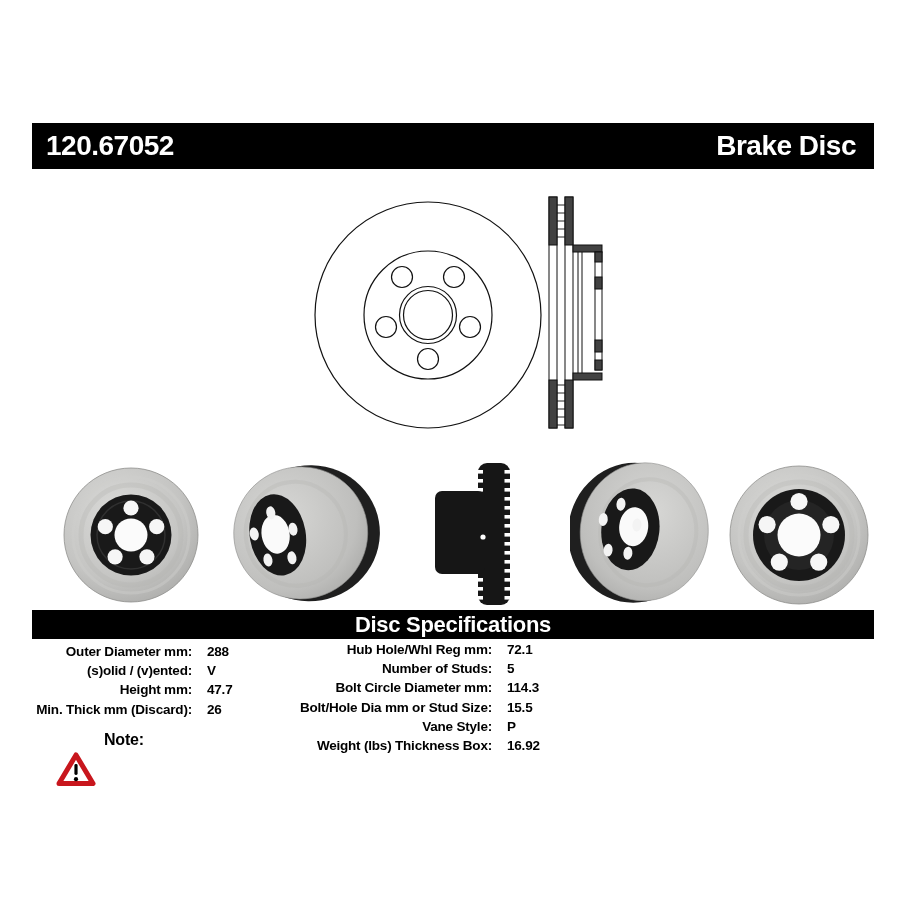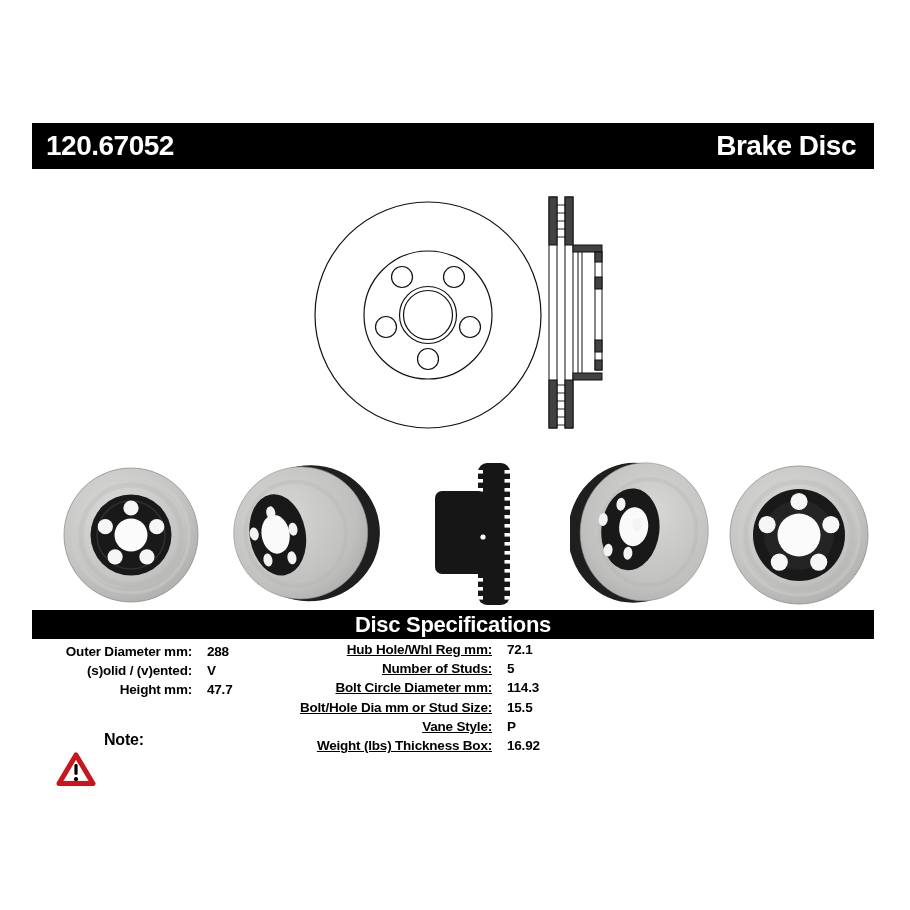--- a/index.html
+++ b/index.html
@@ -14,21 +14,21 @@
   .section-bar{position:absolute;left:32px;top:610px;width:842px;height:29px;background:#000;
                display:flex;align-items:center;justify-content:center;}
   .section-bar span{color:#fff;font-weight:bold;font-size:22px;letter-spacing:-0.3px;}
   
   .fig{position:absolute;}
   
   .spec-col{position:absolute;font-size:13.5px;font-weight:bold;letter-spacing:-0.2px;}
   .spec-row{display:flex;height:19.2px;align-items:flex-start;white-space:nowrap;}
   .spec-label{display:inline-block;text-align:right;}
   .col0 .spec-label{width:170px;}
-  .col1 .spec-label{width:200px;text-decoration:underline;}
+  .col1 .spec-label{width:200px;}
   .col2 .spec-label{width:160px;}
   .spec-value{margin-left:15px;}
   
   .note-label{position:absolute;left:104px;top:731px;font-size:16px;font-weight:bold;letter-spacing:-0.2px;}
 </style>
 </head>
 <body>
 
 <div id="page">
 
@@ -208,20 +208,24 @@
       <span class="spec-value">288</span>
       </div>
     <div class="spec-row">
       <span class="spec-label">(s)olid / (v)ented:</span>
       <span class="spec-value">V</span>
       </div>
     <div class="spec-row">
       <span class="spec-label">Height mm:</span>
       <span class="spec-value">47.7</span>
       </div>
+    <div class="spec-row">
+      <span class="spec-label">Min. Thick mm (Discard):</span>
+      <span class="spec-value">26</span>
+      </div>
   </div>
 
   <div class="spec-col col1" style="left:292px;top:642px;">
     <div class="spec-row">
       <span class="spec-label">Hub Hole/Whl Reg mm:</span>
       <span class="spec-value">72.1</span>
       </div>
     <div class="spec-row">
       <span class="spec-label">Number of Studs:</span>
       <span class="spec-value">5</span>

